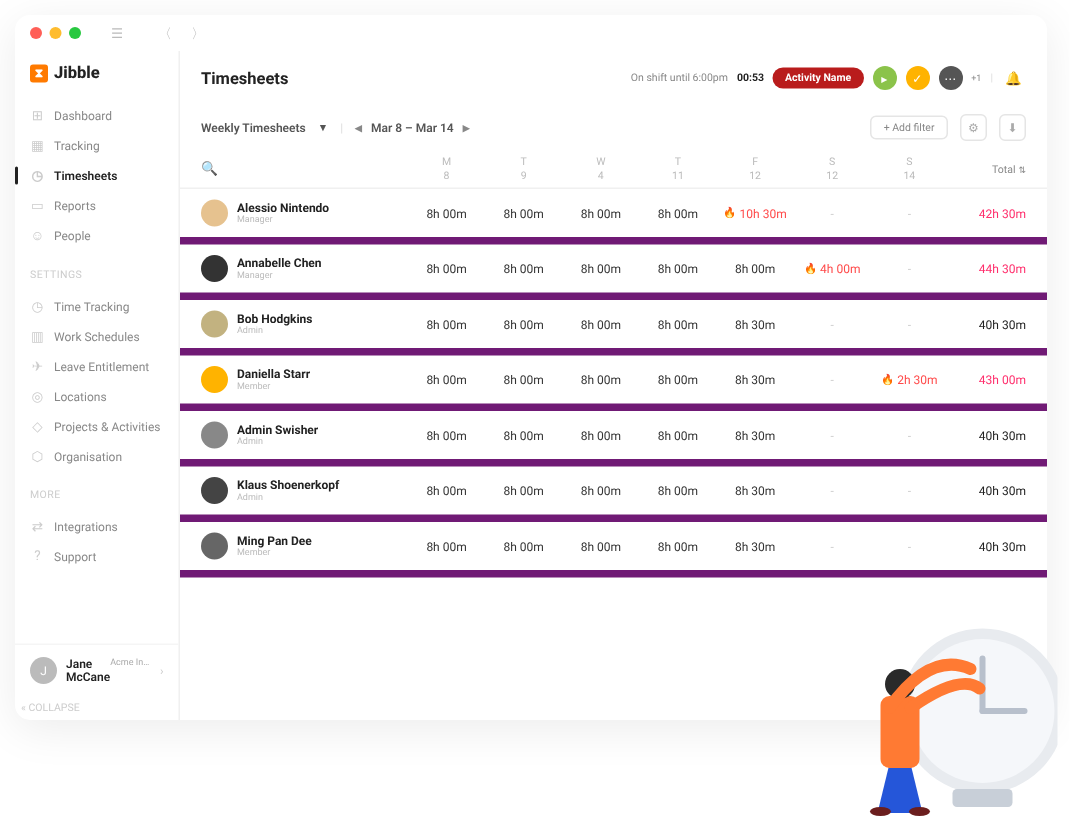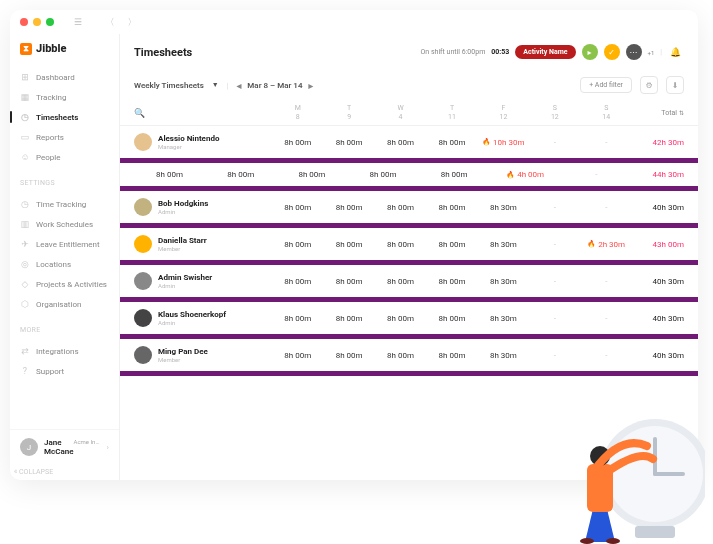--- a/index.html
+++ b/index.html
@@ -232,20 +232,27 @@
               <div class="cell-day">8h 00m</div>
               <div class="cell-day">8h 00m</div>
               <div class="cell-day">8h 00m</div>
               <div class="cell-day">8h 00m</div>
               <div class="cell-day ot"><span class="fire">🔥</span>10h 30m</div>
               <div class="cell-day dash">-</div>
               <div class="cell-day dash">-</div>
               <div class="cell-total ot">42h 30m</div>
             </div>
             <div class="row">
+              <div class="cell-name">
+                <div class="avatar" style="background:#333"></div>
+                <div class="name">
+                  <span class="n">Annabelle Chen</span>
+                  <span class="r">Manager</span>
+                </div>
+              </div>
               <div class="cell-day">8h 00m</div>
               <div class="cell-day">8h 00m</div>
               <div class="cell-day">8h 00m</div>
               <div class="cell-day">8h 00m</div>
               <div class="cell-day">8h 00m</div>
               <div class="cell-day ot"><span class="fire">🔥</span>4h 00m</div>
               <div class="cell-day dash">-</div>
               <div class="cell-total ot">44h 30m</div>
             </div>
             <div class="row">

